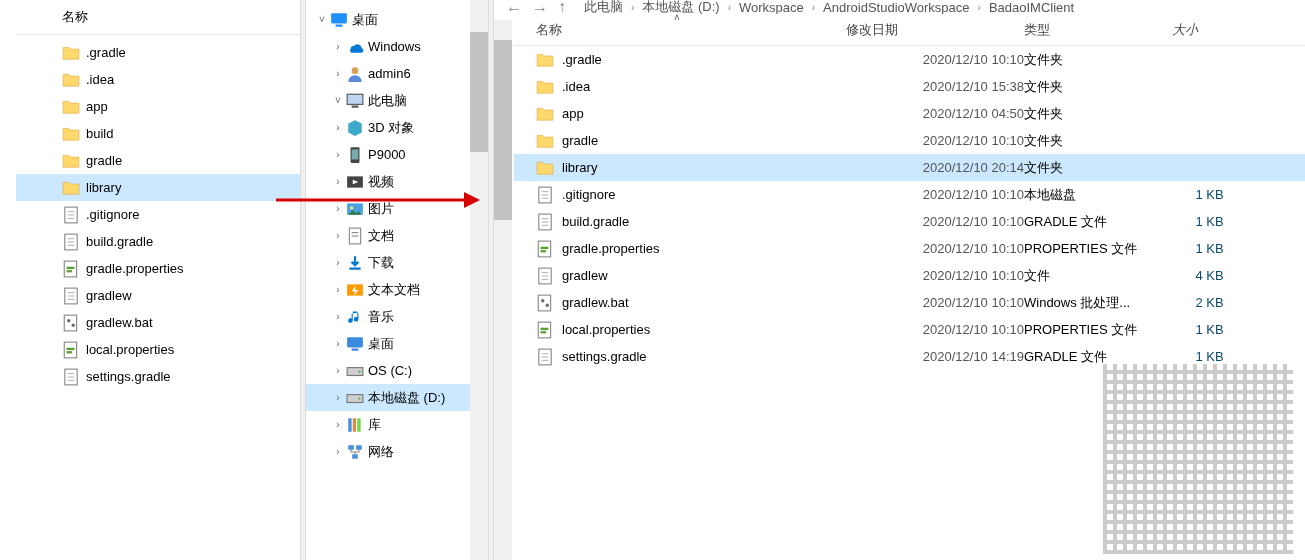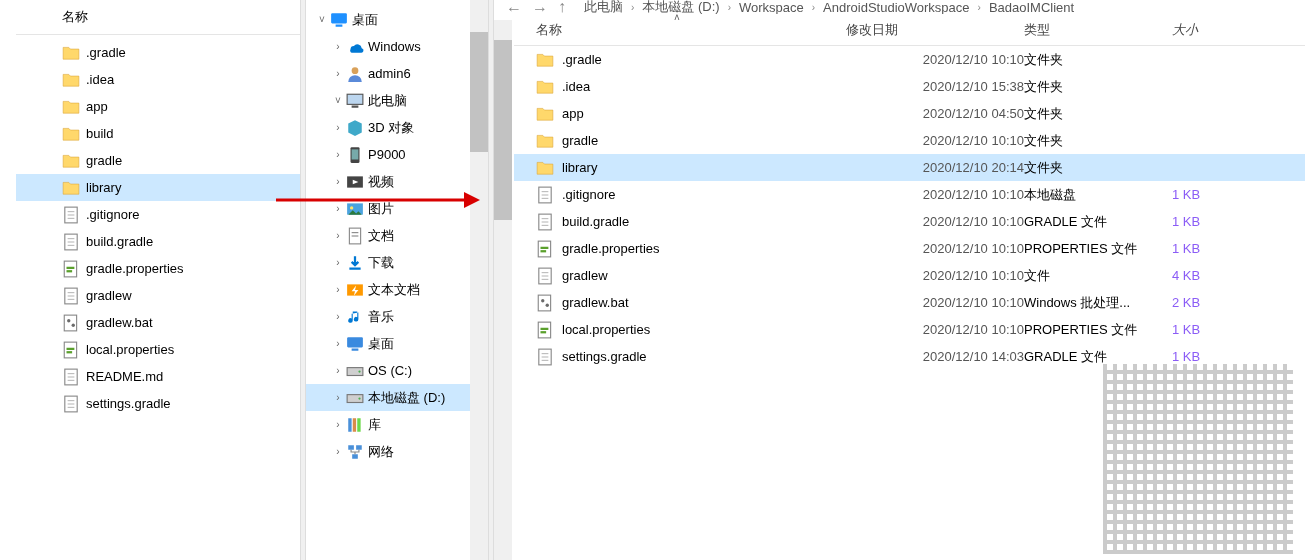--- a/index.html
+++ b/index.html
@@ -47,21 +47,21 @@
 .col-size { width: 85px; text-align: left; font-style: italic; }
 .sort-ind { position: absolute; left: 160px; top: -2px; font-size: 10px; color: #555; }
 
 .file-list { }
 .file-row { height: 27px; display: flex; align-items: center; padding-left: 22px; cursor: default; }
 .file-row.selected { background: #cce8ff; }
 .file-row .icon { width: 18px; height: 18px; margin-right: 8px; display: inline-flex; align-items: center; justify-content: center; }
 .file-row .fname { width: 284px; }
 .file-row .fdate { width: 178px; color: #555; text-align: right; }
 .file-row .ftype { width: 148px; color: #000000; }
-.file-row .fsize { width: 85px; text-align: left; color: #8b5cf6; padding-right: 10px; }
+.file-row .fsize { width: 85px; text-align: center; color: #0c4a6e; padding-right: 10px; }
 
 
 .red-arrow { position: absolute; left: 274px; top: 188px; width: 206px; height: 24px; pointer-events: none; }
 
 
 .qr-wm { position: absolute; right: 12px; bottom: 6px; width: 190px; height: 190px; opacity: 0.2; background:
   repeating-linear-gradient(0deg,#000 0 4px,transparent 4px 10px),
   repeating-linear-gradient(90deg,#000 0 4px,transparent 4px 10px);
   pointer-events: none; }
 </style>
@@ -178,31 +178,20 @@
         </div>
         <div class="left-item">
           <span class="icon">
             <svg viewBox="0 0 16 16">
               <rect x="2" y="1" width="11" height="14" fill="#fff" stroke="#888"></rect>
               <rect x="4" y="6" width="7" height="2" fill="#5aa02c"></rect>
               <rect x="4" y="9" width="5" height="2" fill="#5aa02c"></rect>
             </svg>
           </span>
           <span>local.properties</span>
-        </div>
-        <div class="left-item">
-          <span class="icon">
-            <svg viewBox="0 0 16 16">
-              <rect x="2.5" y="1" width="11" height="14" fill="#fff" stroke="#888"></rect>
-              <line x1="5" y1="5" x2="11" y2="5" stroke="#bbb"></line>
-              <line x1="5" y1="8" x2="11" y2="8" stroke="#bbb"></line>
-              <line x1="5" y1="11" x2="11" y2="11" stroke="#bbb"></line>
-            </svg>
-          </span>
-          <span>README.md</span>
         </div>
         <div class="left-item">
           <span class="icon">
             <svg viewBox="0 0 16 16">
               <rect x="2.5" y="1" width="11" height="14" fill="#fff" stroke="#888"></rect>
               <line x1="5" y1="5" x2="11" y2="5" stroke="#bbb"></line>
               <line x1="5" y1="8" x2="11" y2="8" stroke="#bbb"></line>
               <line x1="5" y1="11" x2="11" y2="11" stroke="#bbb"></line>
             </svg>
           </span>
@@ -567,21 +556,21 @@
           <div class="file-row">
             <span class="icon">
               <svg viewBox="0 0 16 16">
                 <rect x="2.5" y="1" width="11" height="14" fill="#fff" stroke="#888"></rect>
                 <line x1="5" y1="5" x2="11" y2="5" stroke="#bbb"></line>
                 <line x1="5" y1="8" x2="11" y2="8" stroke="#bbb"></line>
                 <line x1="5" y1="11" x2="11" y2="11" stroke="#bbb"></line>
               </svg>
             </span>
             <span class="fname">settings.gradle</span>
-            <span class="fdate">2020/12/10 14:03</span>
+            <span class="fdate">2020/12/10 14:19</span>
             <span class="ftype">GRADLE 文件</span>
             <span class="fsize">1 KB</span>
           </div>
         </div>
     </div>
 
     <div class="qr-wm"></div>
   </div>
 
   <svg class="red-arrow" viewBox="0 0 206 24">

